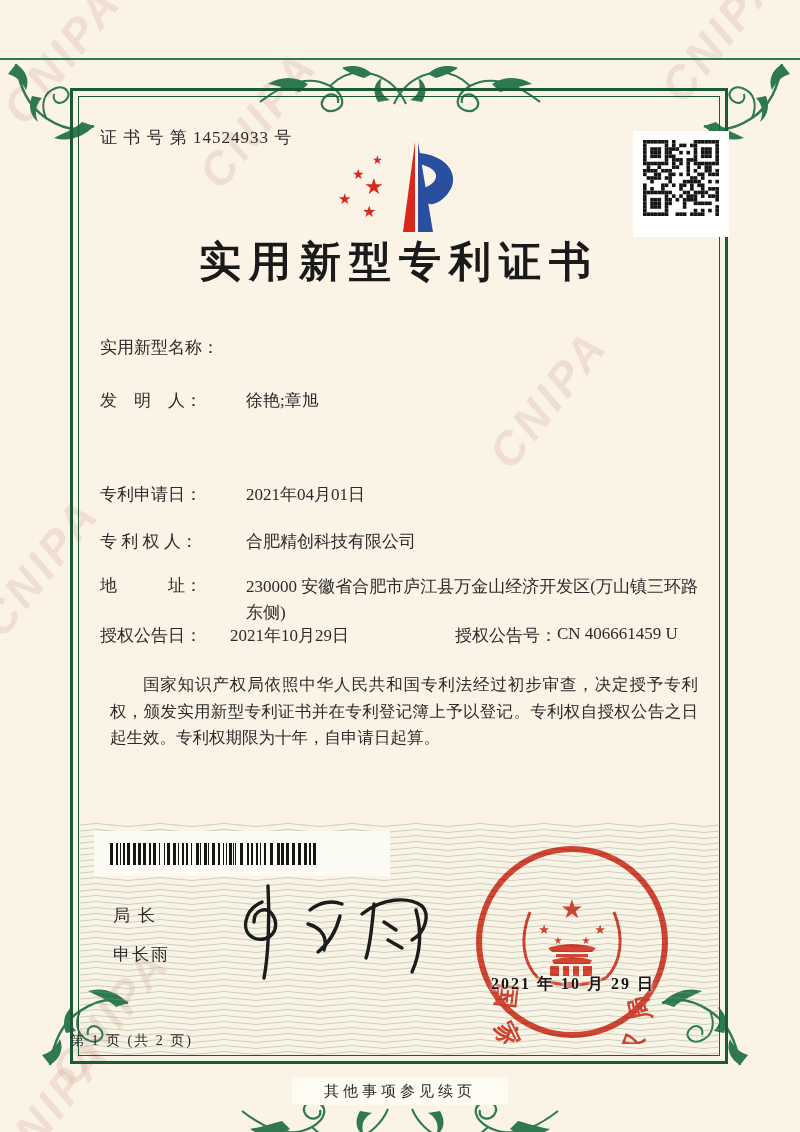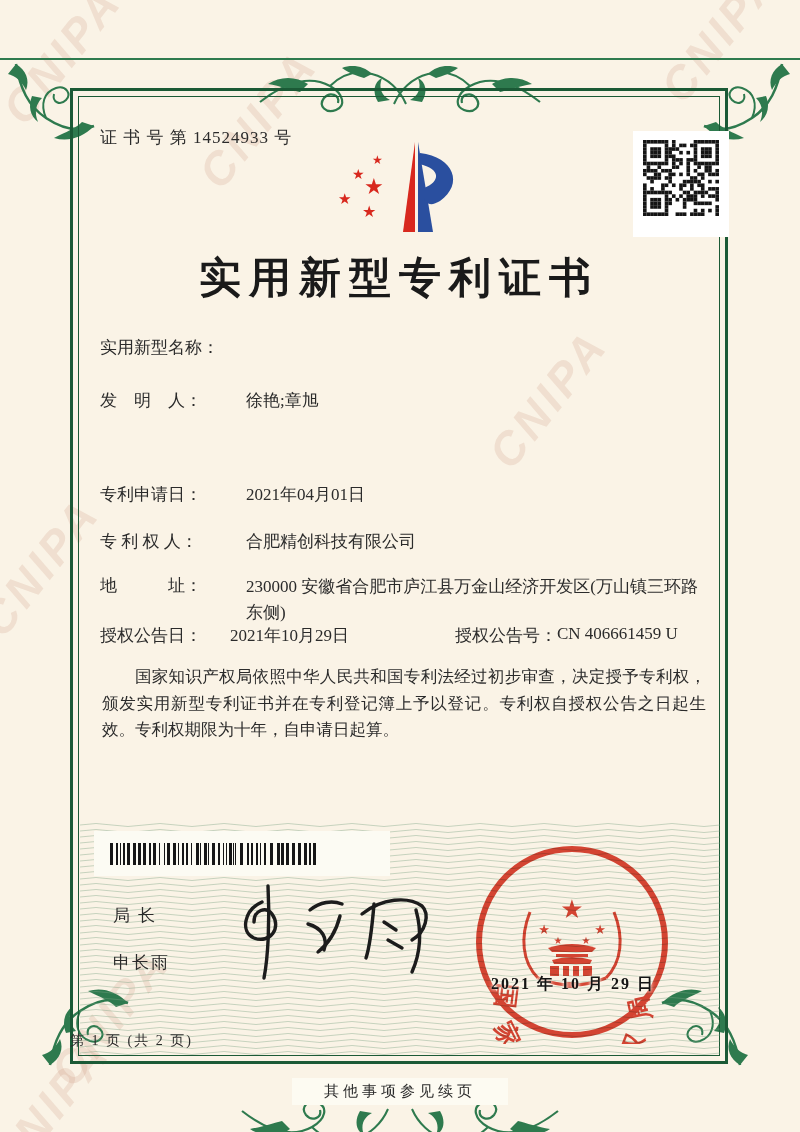--- a/index.html
+++ b/index.html
@@ -12,36 +12,36 @@
       transform:rotate(-52deg);white-space:nowrap;pointer-events:none;}
   
   .frame-outer{left:70px;top:88px;width:658px;height:976px;border:3px solid #1b5a36;box-sizing:border-box;}
   .frame-inner{left:78px;top:96px;width:642px;height:960px;border:1px solid #1b5a36;box-sizing:border-box;}
   .top-rule{left:0;top:58px;width:800px;height:2px;background:#2e7a4e;}
   .orn{color:#2e7a4e;position:absolute;}
   
   .waveband{left:80px;top:822px;width:640px;height:234px;}
   
   .cert-no{left:100px;top:126px;font-size:17px;letter-spacing:1px;}
-  .title{left:70px;top:250px;width:658px;text-align:center;font-size:42px;font-weight:bold;
+  .title{left:70px;top:234px;width:658px;text-align:center;font-size:42px;font-weight:bold;
          letter-spacing:8px;color:#1a1a1a;}
   .logo{left:336px;top:138px;width:130px;height:102px;}
   .logo .st{position:absolute;color:#d8281e;line-height:1;}
   .qr-wrap{left:633px;top:131px;width:96px;height:106px;background:#ffffff;}
   .field{left:100px;top:0;font-size:17px;display:flex;width:610px;gap:28px;}
   .field .lab{flex:0 0 118px;white-space:nowrap;}
   .field .val{white-space:pre-wrap;}
   .addr-val{width:480px;line-height:26px;}
   .grant2{position:absolute;left:355px;top:0;display:flex;}
   .paras{left:98px;top:660px;width:612px;font-size:16.5px;line-height:26.5px;text-align:justify;}
-  .paras p{margin:4px;text-indent:2em;}
+  .paras p{margin:12px;text-indent:2em;}
   .bar-strip{left:94px;top:831px;width:296px;height:45px;background:#fcfbf3;}
   .official{left:113px;top:904px;font-size:17px;}
   .official .t{letter-spacing:8px;}
-  .official .n{margin-top:24px;letter-spacing:2px;}
+  .official .n{margin-top:16px;letter-spacing:2px;}
   .sig{left:222px;top:878px;}
   .seal{left:470px;top:840px;opacity:0.92;mix-blend-mode:multiply;}
   .seal-date{left:488px;top:974px;width:170px;text-align:center;font-size:16px;font-weight:bold;
              letter-spacing:2px;color:#141414;z-index:5;
              text-shadow:0 0 3px #fbf6ea,0 0 5px #fbf6ea;}
   .page-ind{left:70px;top:1032px;width:658px;font-size:14px;letter-spacing:2px;}
   .cont-note{left:292px;top:1078px;width:216px;text-align:center;font-size:15px;letter-spacing:4px;
              background:#fdfbf2;padding:4px 0;}
 </style>
 </head>

